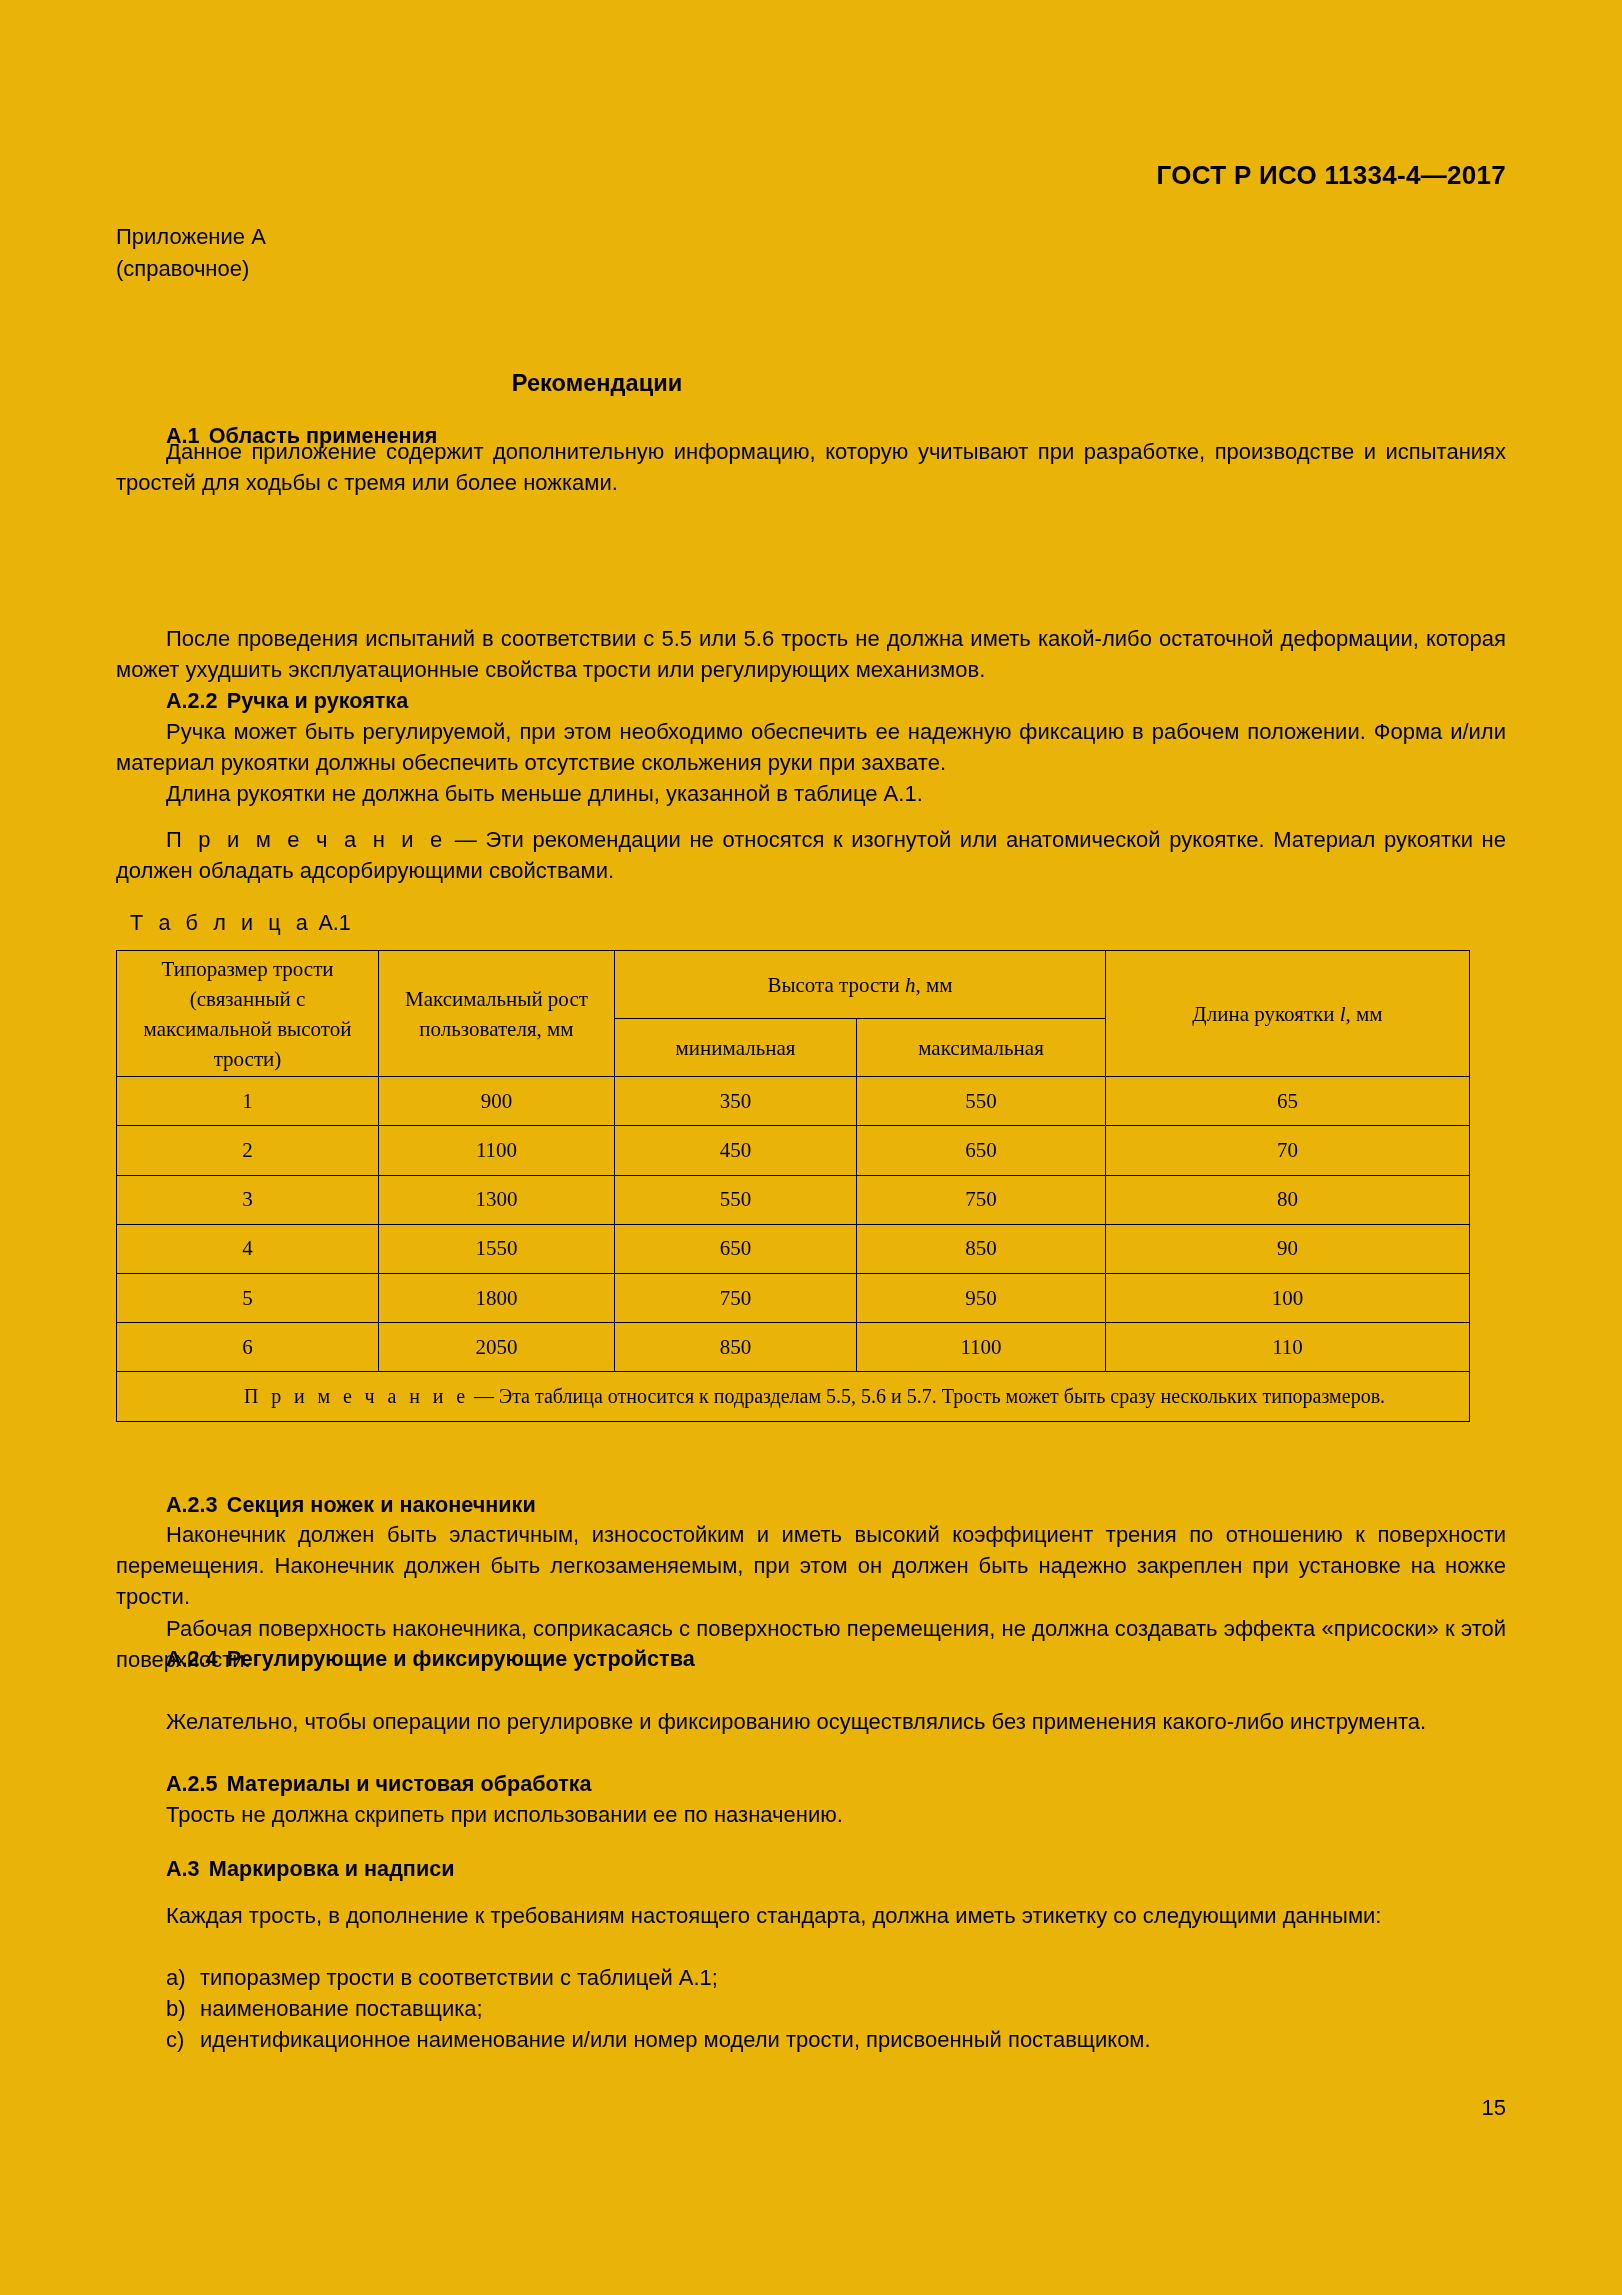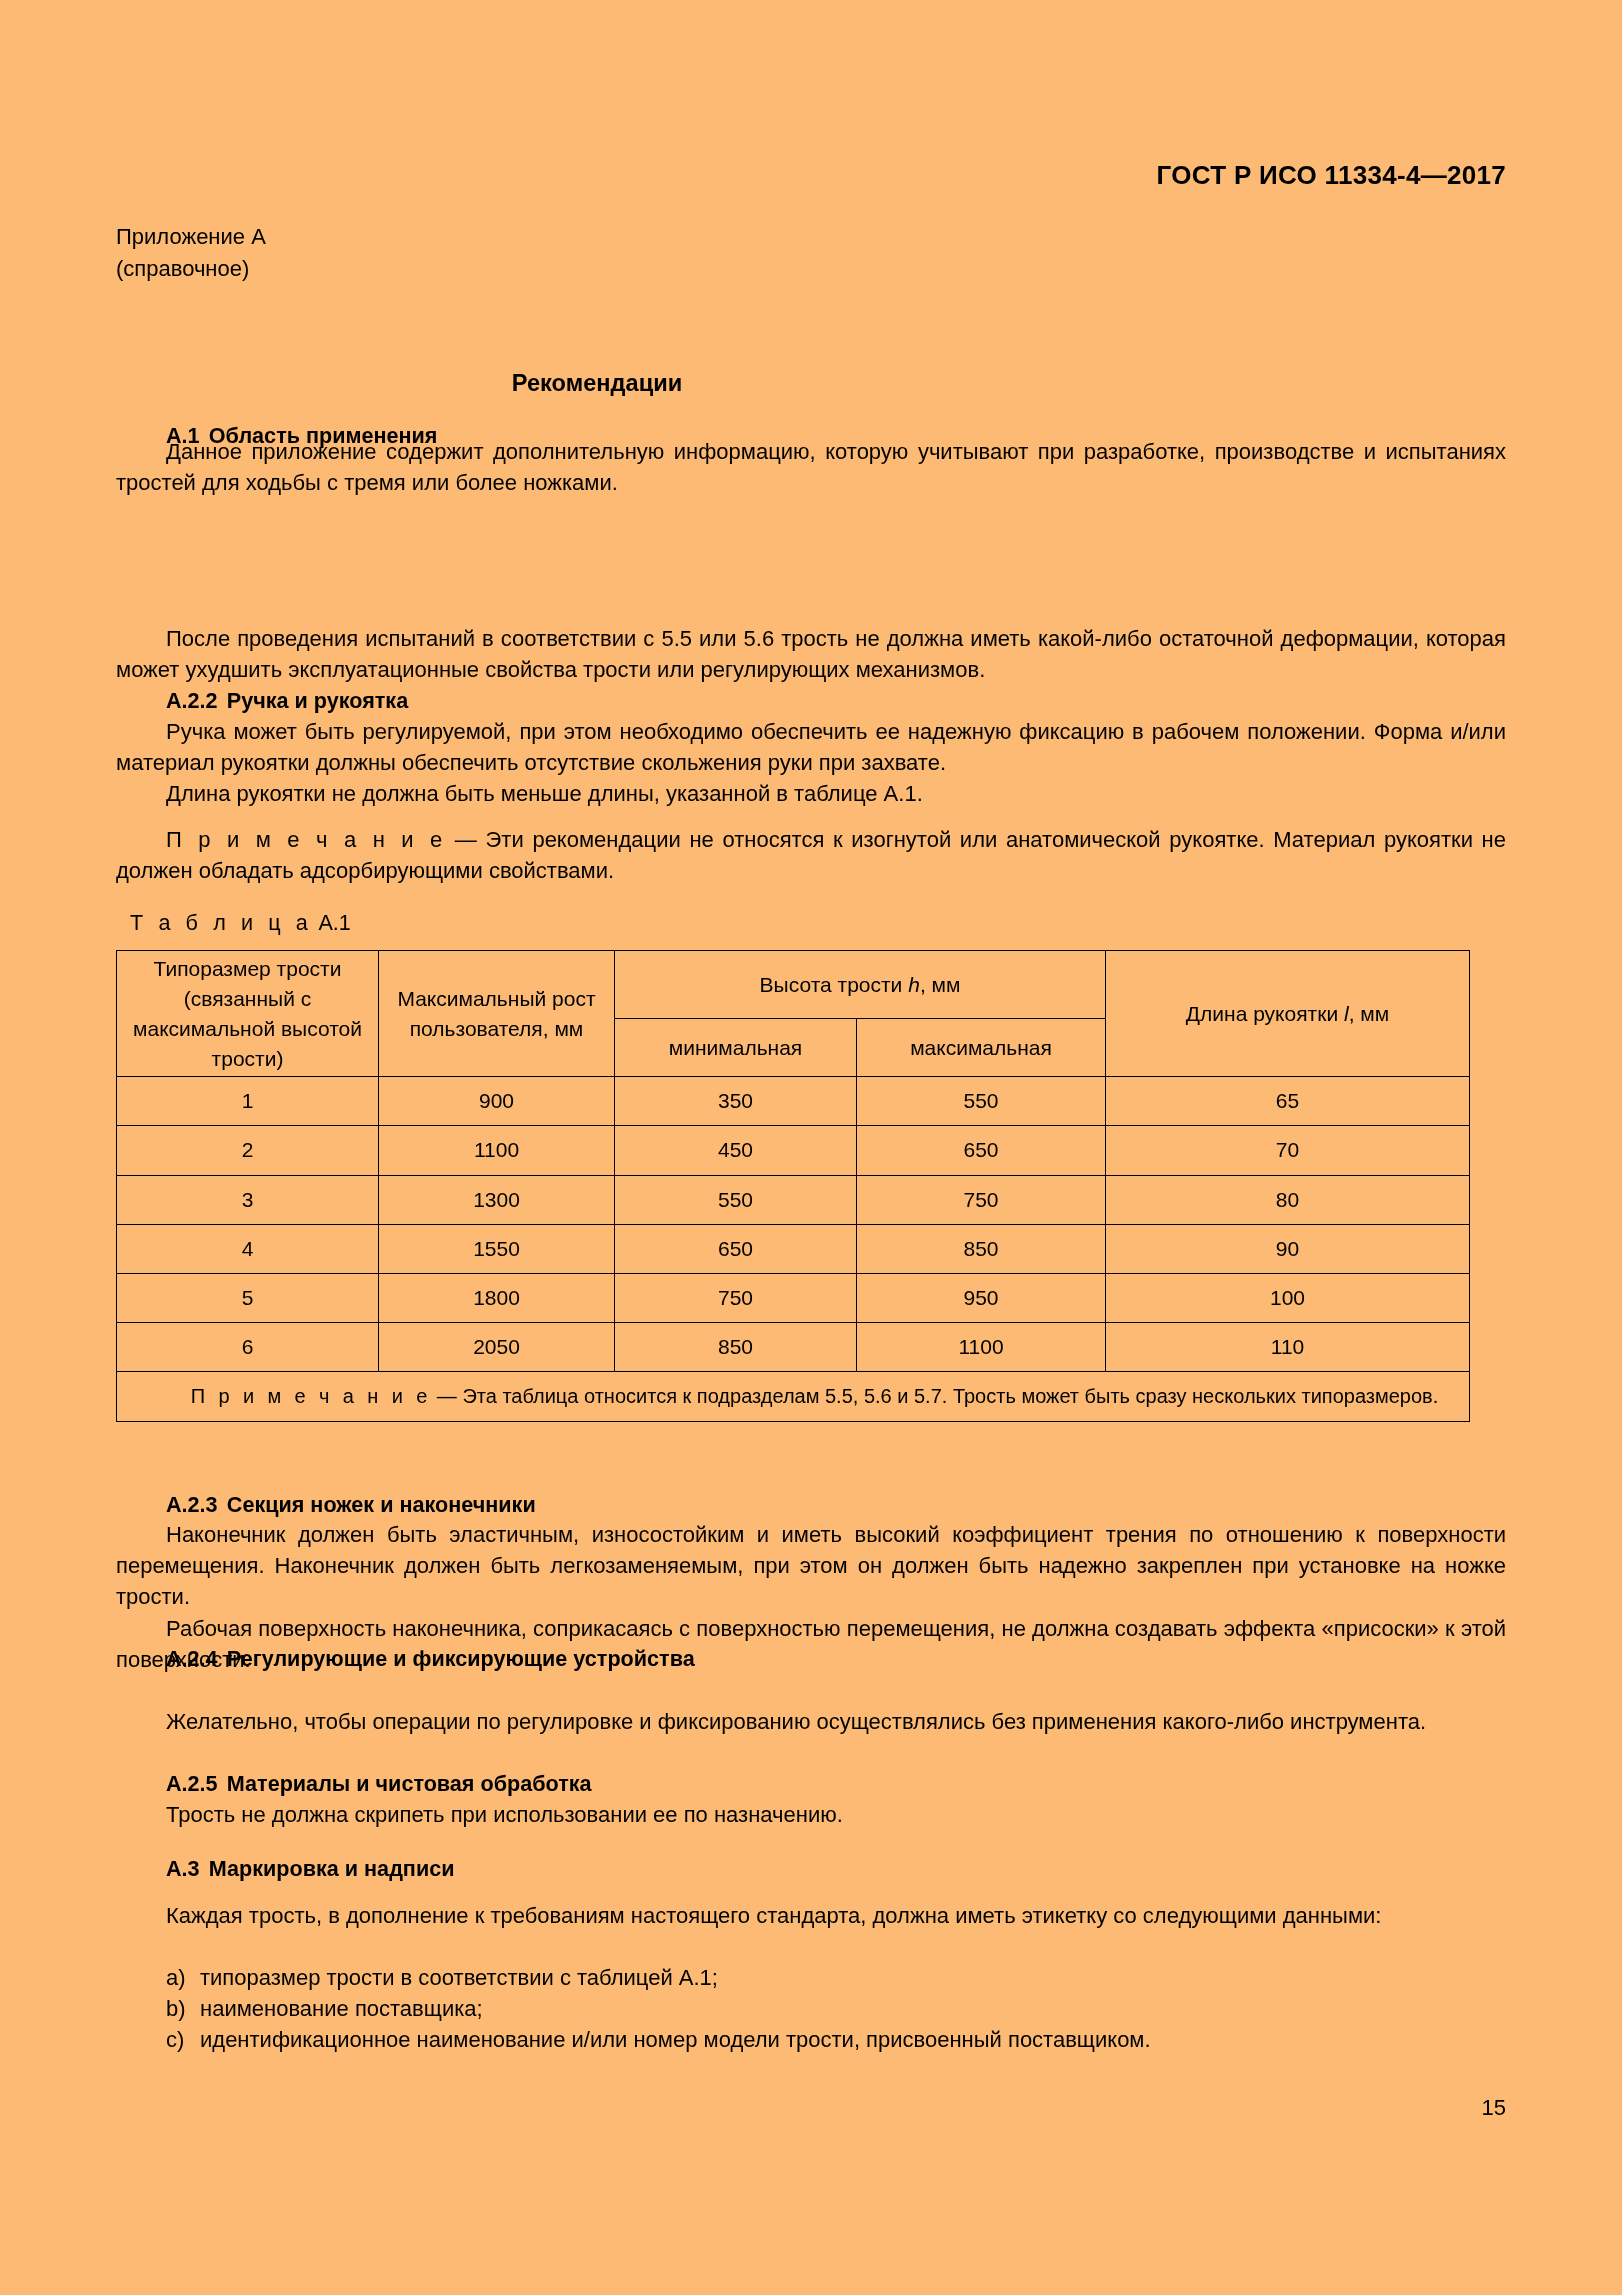--- a/index.html
+++ b/index.html
@@ -8,21 +8,21 @@
     background: #ffffff;
   }
   body {
     font-family: "Liberation Sans", sans-serif;
     color: #000000;
   }
   .page {
     position: relative;
     width: 1623px;
     height: 2295px;
-    background: #fdba74;
+    background: #eab308;
     box-sizing: border-box;
     padding: 0;
     overflow: hidden;
   }
   .content {
     position: absolute;
     left: 116px;
     top: 0;
     width: 1390px;
     height: 2295px;
@@ -97,20 +97,21 @@
     font-size: 21.6px;
   }
   .tbl-caption .sp2 { letter-spacing: 4.6px; }
 
   
   .tbl-wrap {
     position: absolute;
     left: 0;
     top: 950px;
     width: 1352px;
+    font-family: Liberation Serif, serif;
   }
   table.t {
     border-collapse: collapse;
     width: 1352px;
     table-layout: fixed;
     font-size: 21px;
   }
   table.t td, table.t th {
     border: 1.3px solid #000;
     font-weight: normal;

